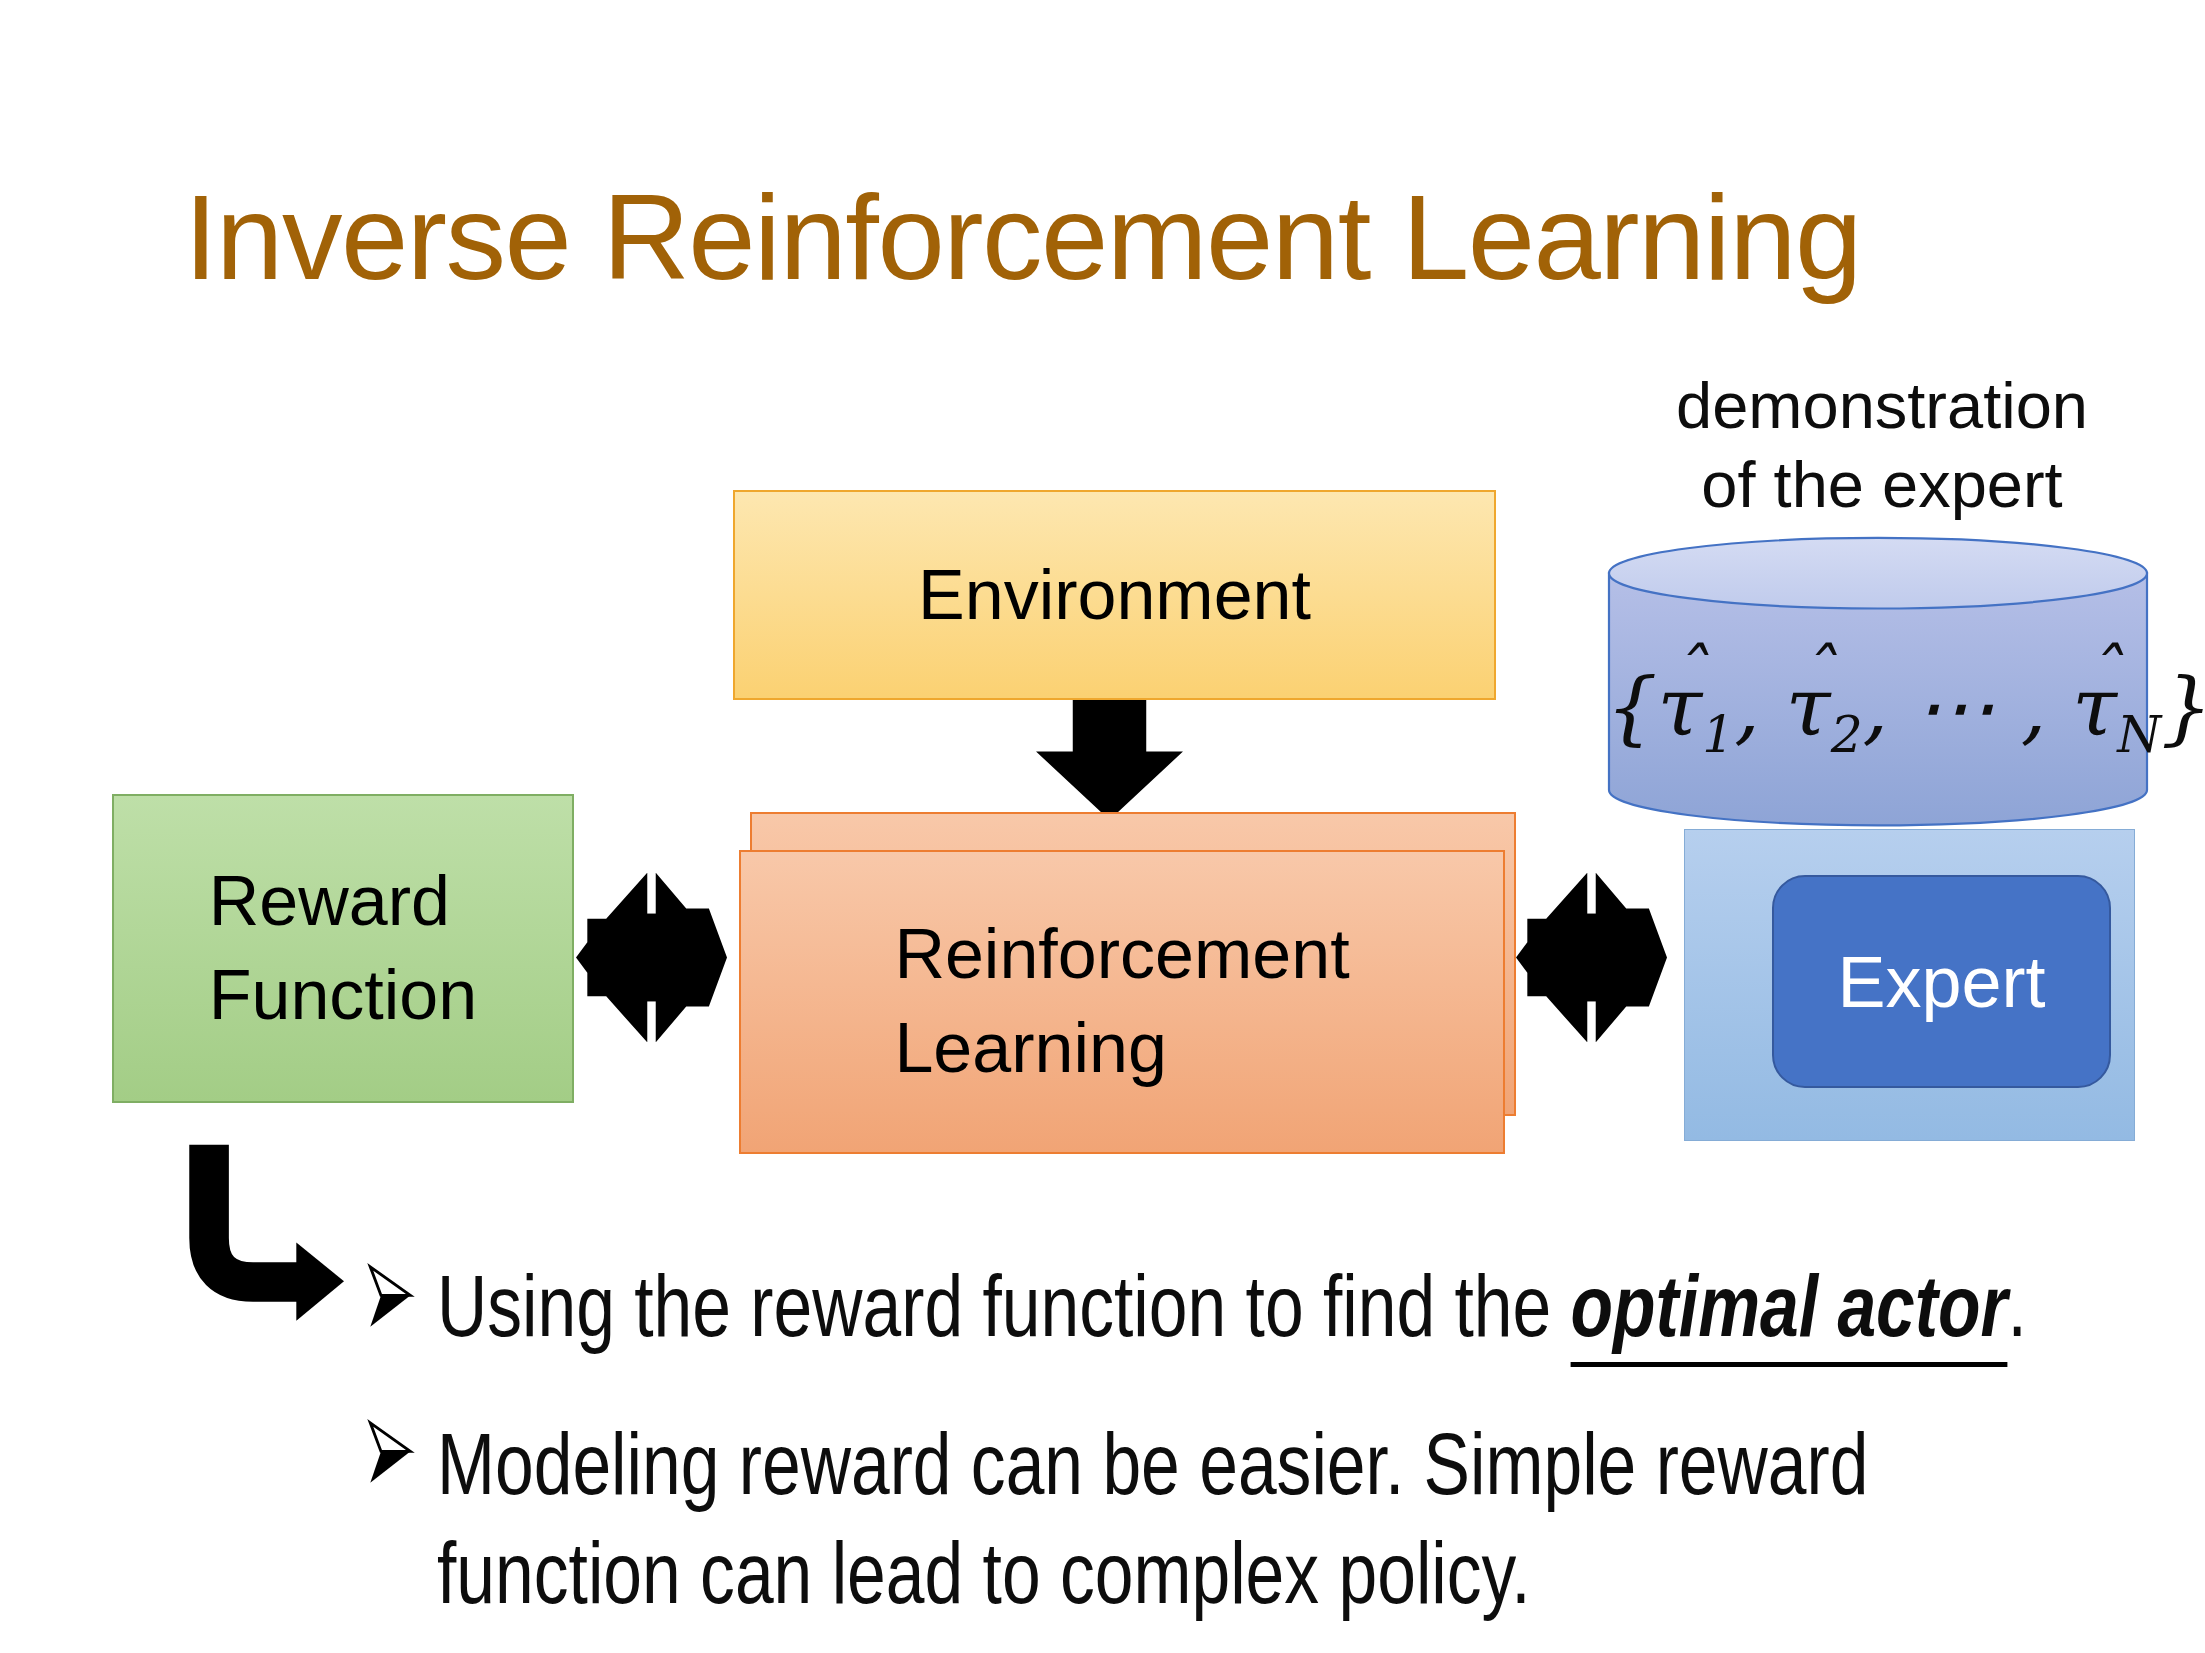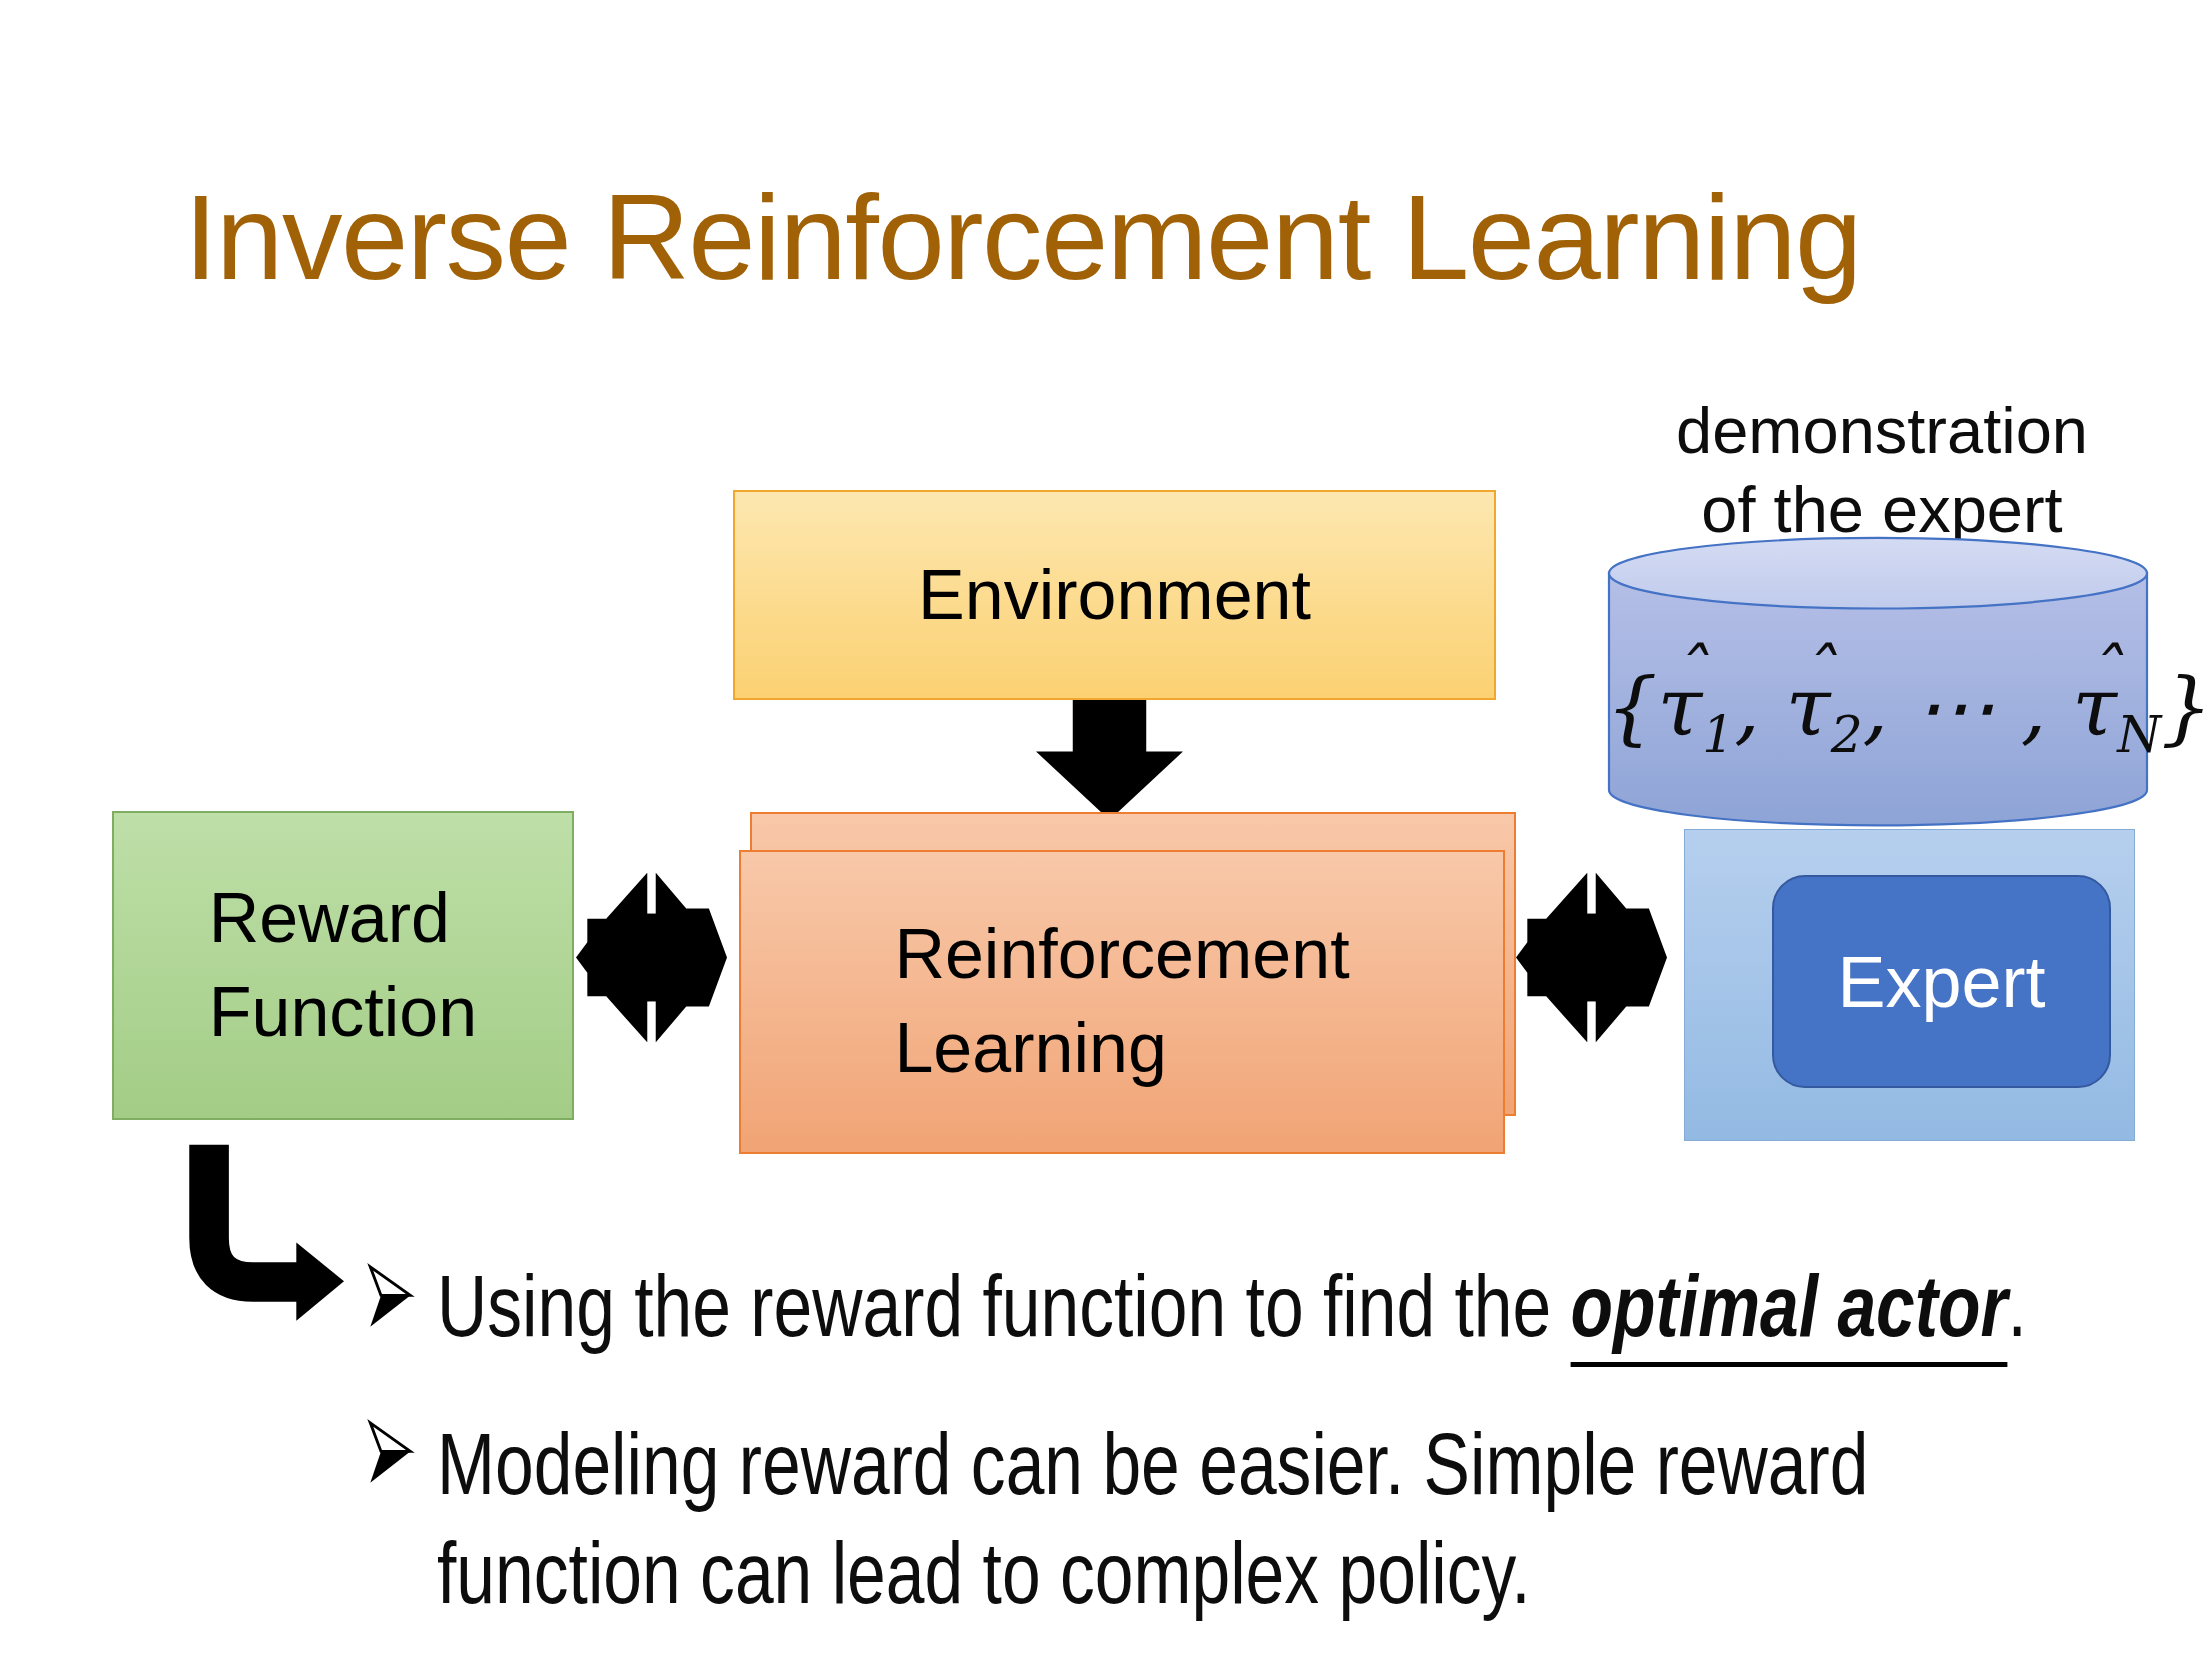--- a/index.html
+++ b/index.html
@@ -9,32 +9,32 @@
   }
   .abs{position:absolute;}
 
   .title{
     left:184px;top:174px;width:1911px;
     font-size:121px;line-height:1.05;letter-spacing:-1.5px;color:#a16207;white-space:nowrap;
   }
 
   .demo-label{
     left:1588px;top:366px;width:588px;text-align:center;
-    font-size:65px;line-height:1.22;color:#0d0d0d;margin-top:25px;
+    font-size:65px;line-height:1.22;color:#0d0d0d;
   }
 
   .box{display:flex;align-items:center;justify-content:center;text-align:left;box-sizing:border-box;}
 
   .env-box{
     left:733px;top:490px;width:763px;height:210px;
     background:linear-gradient(180deg,#fde7b0 0%,#fbd172 100%);
     border:2.9px solid #efa72e;font-size:70px;
   }
   .reward-box{
-    left:112px;top:811px;width:462px;height:309px;
+    left:112px;top:794px;width:462px;height:309px;
     background:linear-gradient(180deg,#bedfa8 0%,#a3cd86 100%);
     border:2.2px solid #7fae63;font-size:70px;line-height:1.34;
   }
   .rl-shadow{
     left:750px;top:812px;width:766px;height:304px;box-sizing:border-box;
     background:linear-gradient(180deg,#f8c8a9 0%,#f1a475 100%);
     border:2.2px solid #ed7d31;
   }
   .rl-box{
     left:739px;top:818px;width:766px;height:304px;

